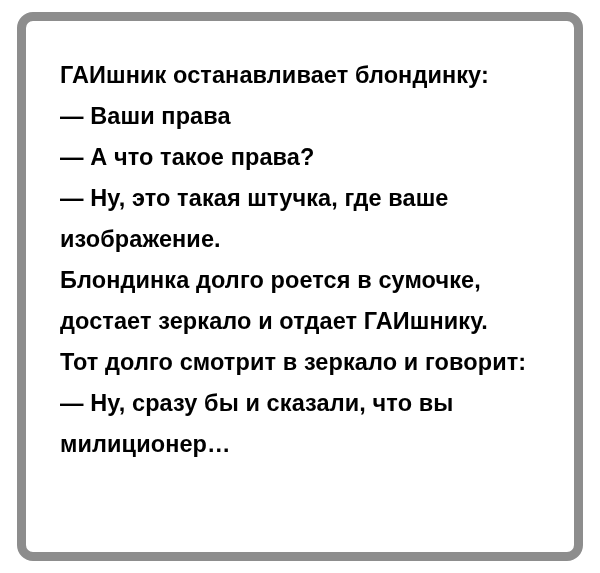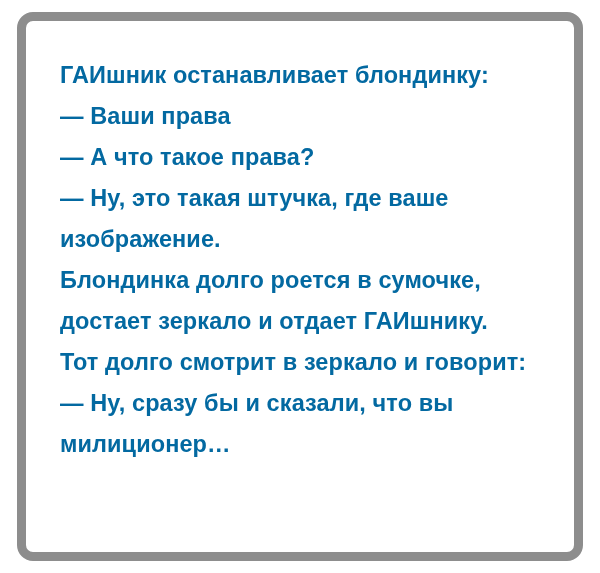--- a/index.html
+++ b/index.html
@@ -27,21 +27,21 @@
     box-sizing: border-box;
     width: 566px;
     height: 549px;
     background: #ffffff;
     border: 9px solid #8d8d8d;
     border-radius: 16px;
     padding: 34px 30px 20px 34px;
   }
   .joke-text {
     margin: 0;
-    color: #0369a1;
+    color: #000000;
     font-size: 23.5px;
     line-height: 41px;
     font-weight: 600;
     letter-spacing: 0.1px;
     white-space: pre-line;
     font-family: "Liberation Sans", sans-serif;
   }
 </style>
 </head>
 <body>

